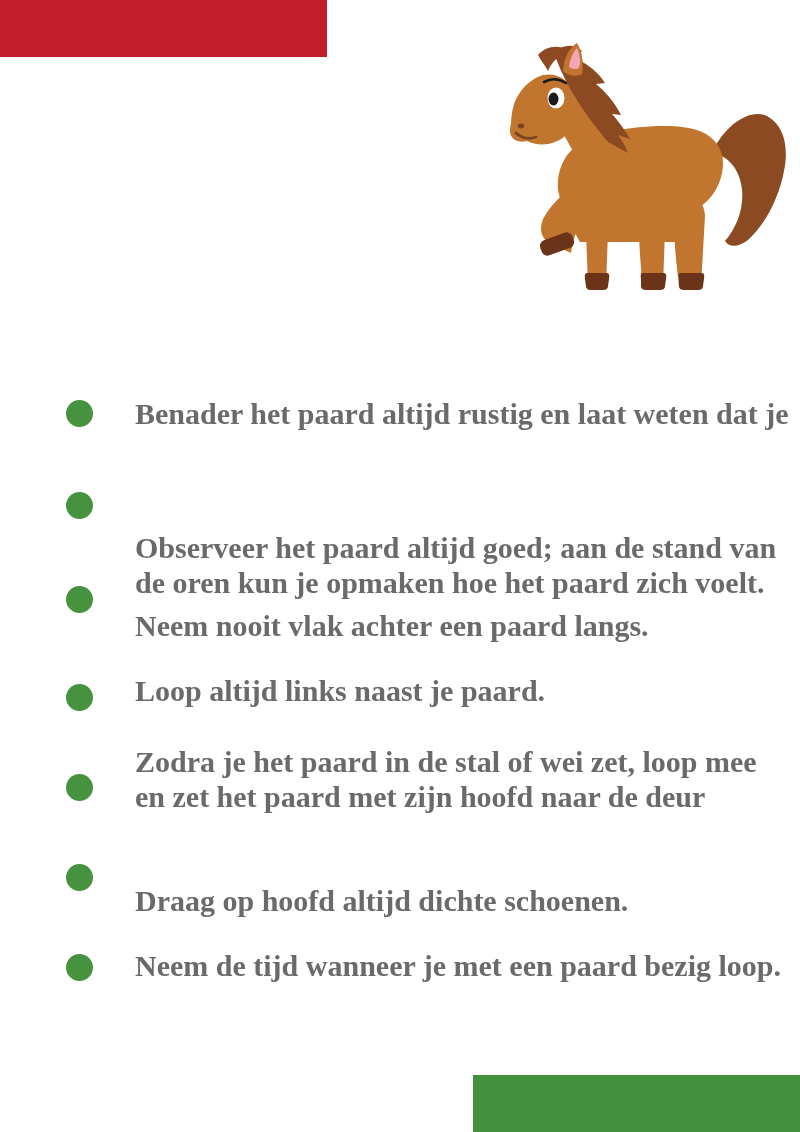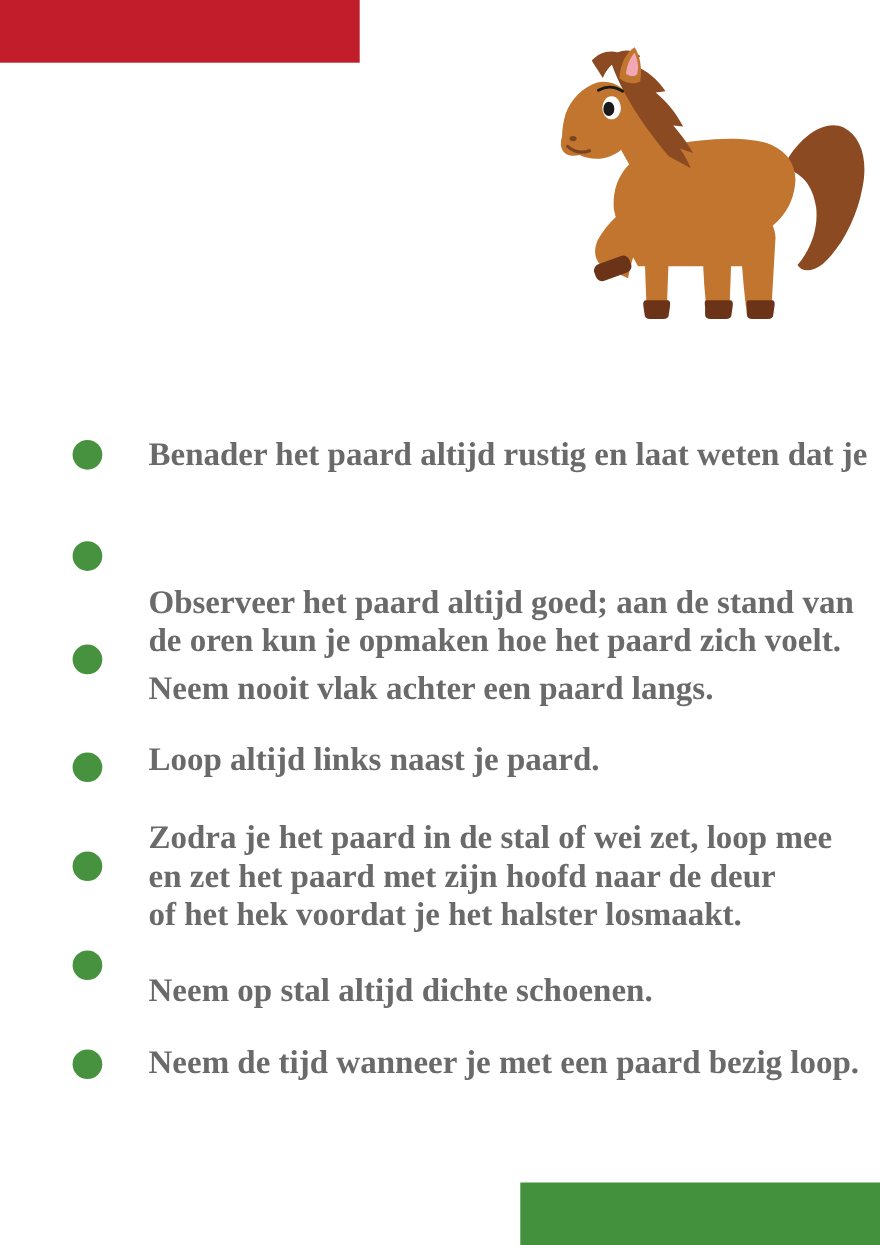--- a/index.html
+++ b/index.html
@@ -159,24 +159,23 @@
         </div>
         <div class="text-block">
           <div>Neem nooit vlak achter een paard langs.</div>
         </div>
         <div class="text-block">
           <div>Loop altijd links naast je paard.</div>
         </div>
         <div class="text-block">
           <div>Zodra je het paard in de stal of wei zet, loop mee</div>
           <div>en zet het paard met zijn hoofd naar de deur</div>
-          <div>of het hek voordat je het halster losmaakt.</div>
         </div>
         <div class="text-block">
-          <div>Neem op stal altijd dichte schoenen.</div>
+          <div>Draag op hoofd altijd dichte schoenen.</div>
         </div>
         <div class="text-block">
           <div>Neem de tijd wanneer je met een paard bezig loop.</div>
         </div>
       </div>
   </div>
 
   <div class="green-bar"></div>
 
 </div>

